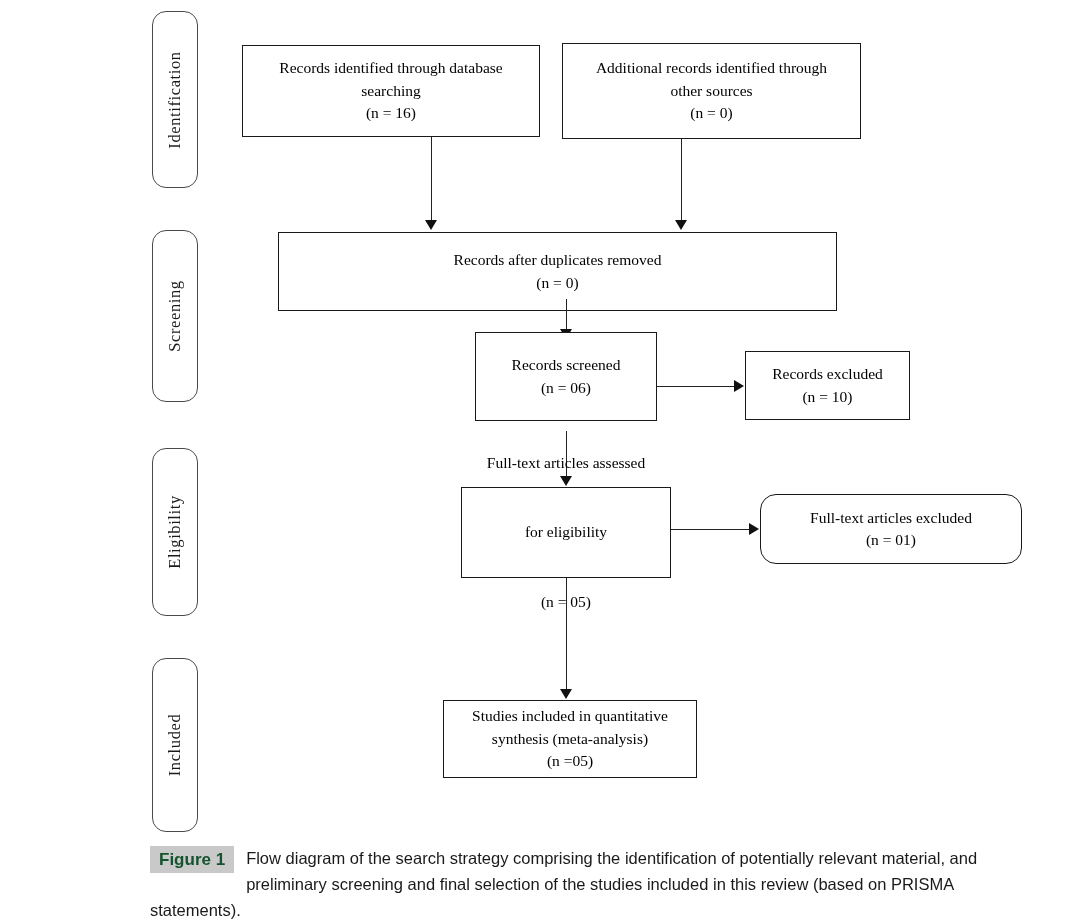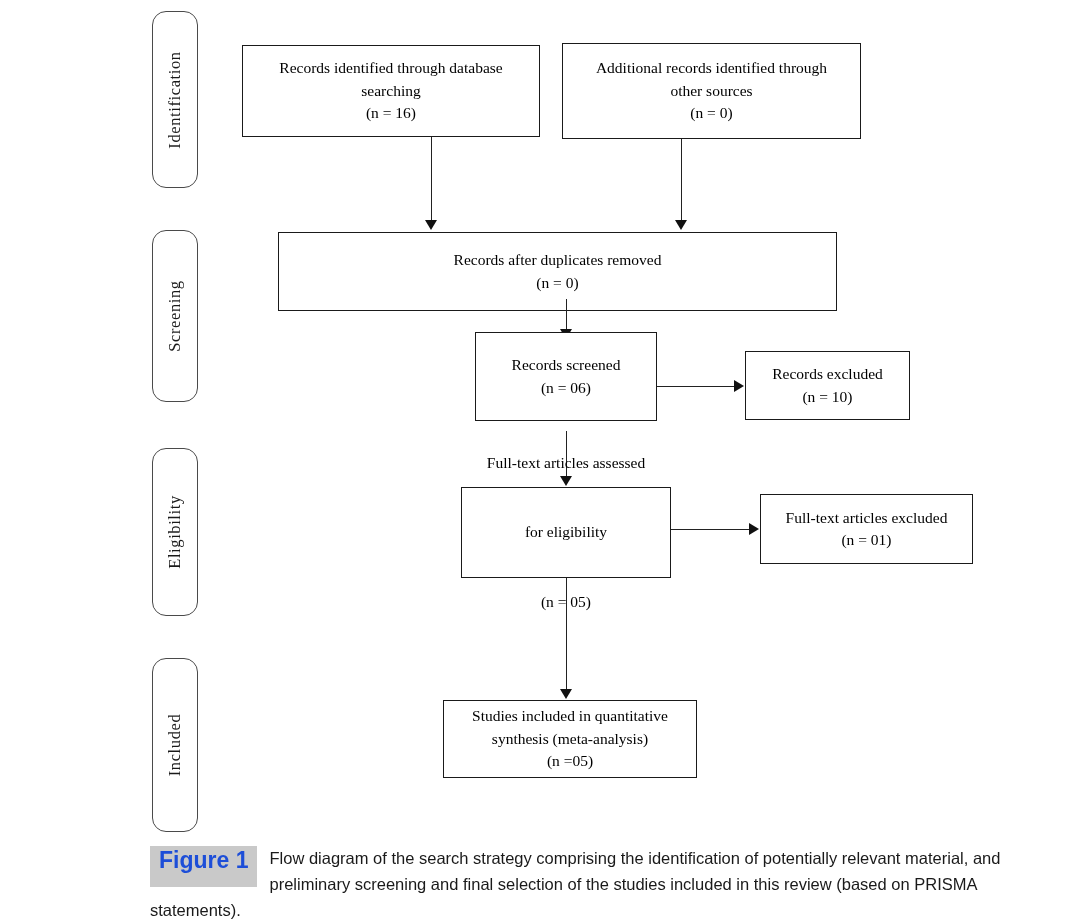--- a/index.html
+++ b/index.html
@@ -92,25 +92,25 @@
   #caption {
     position: absolute;
     left: 150px;
     top: 845px;
     width: 890px;
     font-family: "Liberation Sans", sans-serif;
   }
   #caption .fig-badge {
     float: left;
     background: #c9c9c9;
-    color: #1d4ed8;
+    color: #14532d;
     font-weight: bold;
-    font-size: 23px;
+    font-size: 17px;
     line-height: 24px;
-    padding: 2px 9px 15px 9px;
+    padding: 2px 9px 1px 9px;
     margin: 1px 12px 0 0;
   }
   #caption .cap-text {
     font-size: 16.5px;
     line-height: 26px;
     text-align: justify;
     color: #1a1a1a;
   }
 </style>
 </head>
@@ -178,21 +178,21 @@
 
   <div class="node" style="left:461px; top:487px; width:210px; height:91px;gap:47px;">
     <span class="line">Full-text articles assessed</span>
     <span class="line">for eligibility</span>
     <span class="line">(n = 05)</span>
   </div>
 
   <div class="h-line" style="left:671px; top:529px; width:79px;"></div>
   <div class="arrow-right" style="left:749px; top:523px;"></div>
 
-  <div class="node" style="left:760px; top:494px; width:213px; height:70px;">
+  <div class="node" style="left:760px; top:494px; width:262px; height:70px;border-radius:16px;">
     <span class="line">Full-text articles excluded</span>
     <span class="line">(n = 01)</span>
   </div>
 
   <div class="v-line" style="left:566px; top:578px; height:113px;"></div>
   <div class="arrow-down" style="left:560px; top:689px;"></div>
 
   <div class="node" style="left:443px; top:700px; width:254px; height:78px;">
     <span class="line">Studies included in quantitative</span>
     <span class="line">synthesis (meta-analysis)</span>

